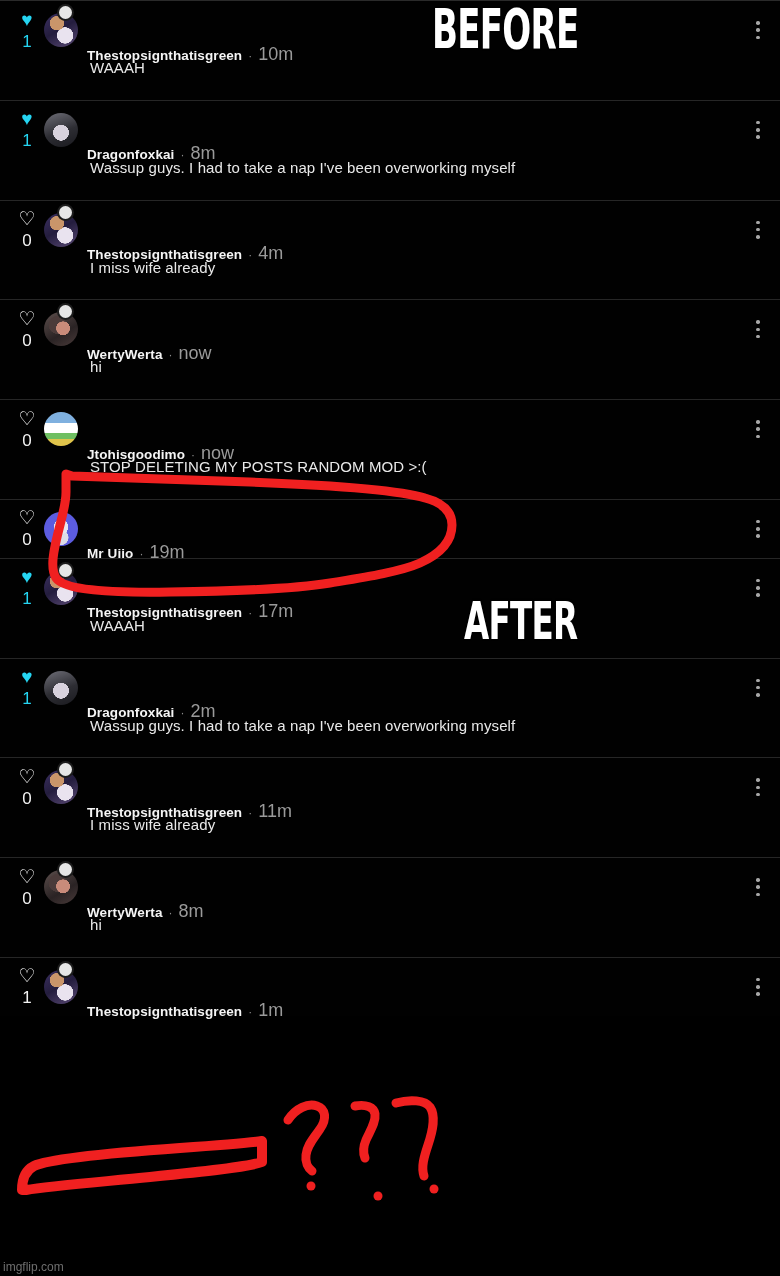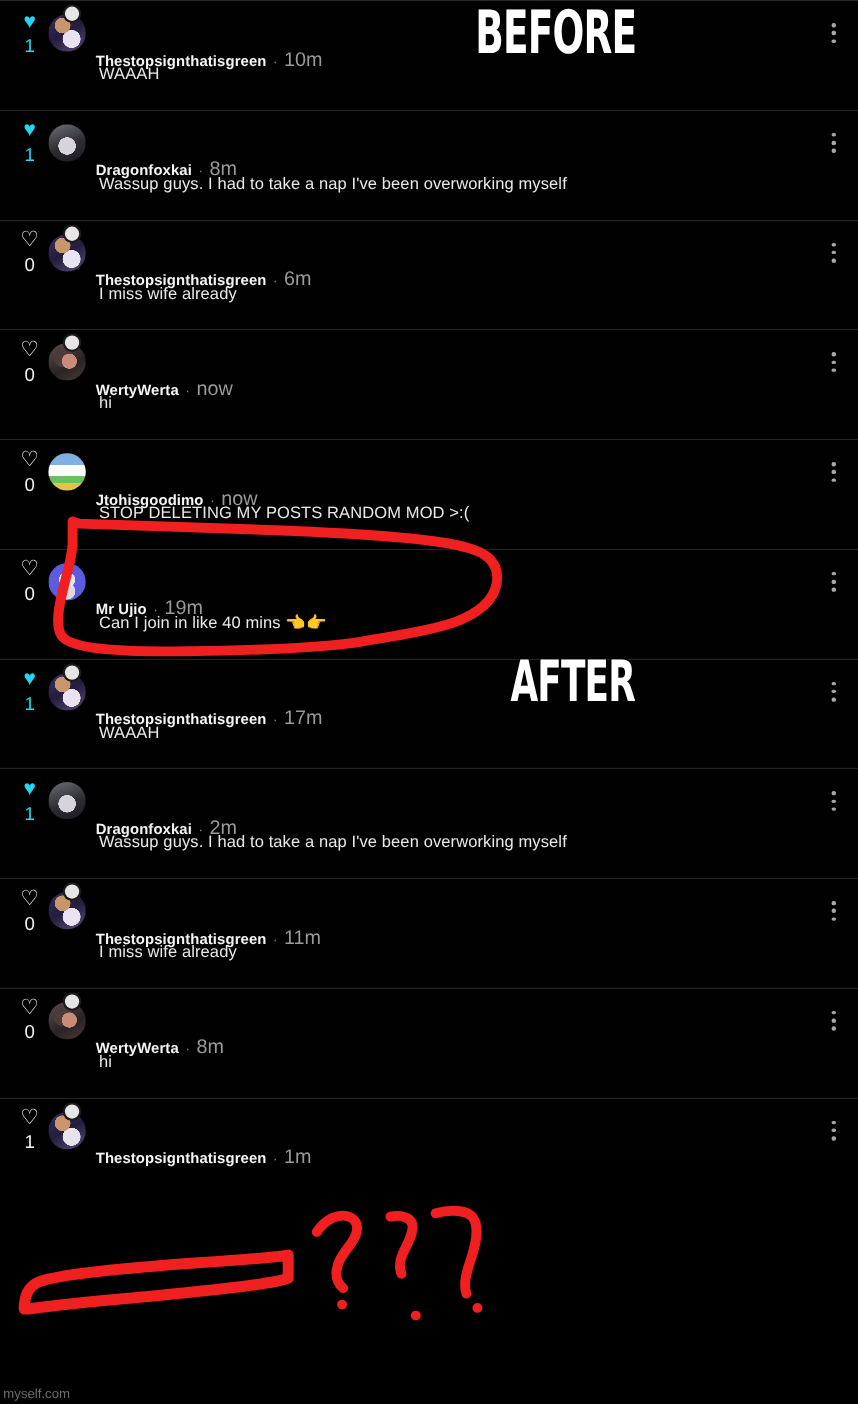--- a/index.html
+++ b/index.html
@@ -257,21 +257,21 @@
             <span class="heart off">♡</span>
             <span class="vcount off">0</span>
           </div>
           <div class="avatar-wrap">
             <div class="avatar av-a"></div>
             <div class="dot-status"></div>
           </div>
           <div class="meta">
             <span class="uname">Thestopsignthatisgreen</span>
             <span class="sep-dot">·</span>
-            <span class="time">6m</span>
+            <span class="time">4m</span>
           </div>
           <div class="kebab">
             <i></i>
             <i></i>
             <i></i>
           </div>
         </div>
         <div class="body-text">I miss wife already</div>
       </div>
       <div class="comment">
@@ -332,21 +332,20 @@
             <span class="uname">Mr Ujio</span>
             <span class="sep-dot">·</span>
             <span class="time">19m</span>
           </div>
           <div class="kebab">
             <i></i>
             <i></i>
             <i></i>
           </div>
         </div>
-        <div class="body-text">Can I join in like 40 mins 👈👉</div>
       </div>
       <div class="comment">
         <div class="row-head">
           <div class="vote">
             <span class="heart on">♥</span>
             <span class="vcount on">1</span>
           </div>
           <div class="avatar-wrap">
             <div class="avatar av-a"></div>
             <div class="dot-status"></div>
@@ -489,14 +488,14 @@
              C 376 1122 370 1131 366 1140
              C 363 1147 363 1153 365 1158" fill="none" stroke="#f02020" stroke-width="9" stroke-linecap="round" stroke-linejoin="round"></path>
     <circle cx="378" cy="1196" r="4.5" fill="#f02020"></circle>
 
     <path d="M 396 1103 C 410 1099 425 1100 430 1107
              C 436 1116 433 1130 428 1145
              C 424 1157 421 1167 424 1176" fill="none" stroke="#f02020" stroke-width="9" stroke-linecap="round" stroke-linejoin="round"></path>
     <circle cx="434" cy="1189" r="4.5" fill="#f02020"></circle>
   </svg>
 
-  <div class="watermark">myself.com</div>
+  <div class="watermark">imgflip.com</div>
 </div>
 
 </body></html>

